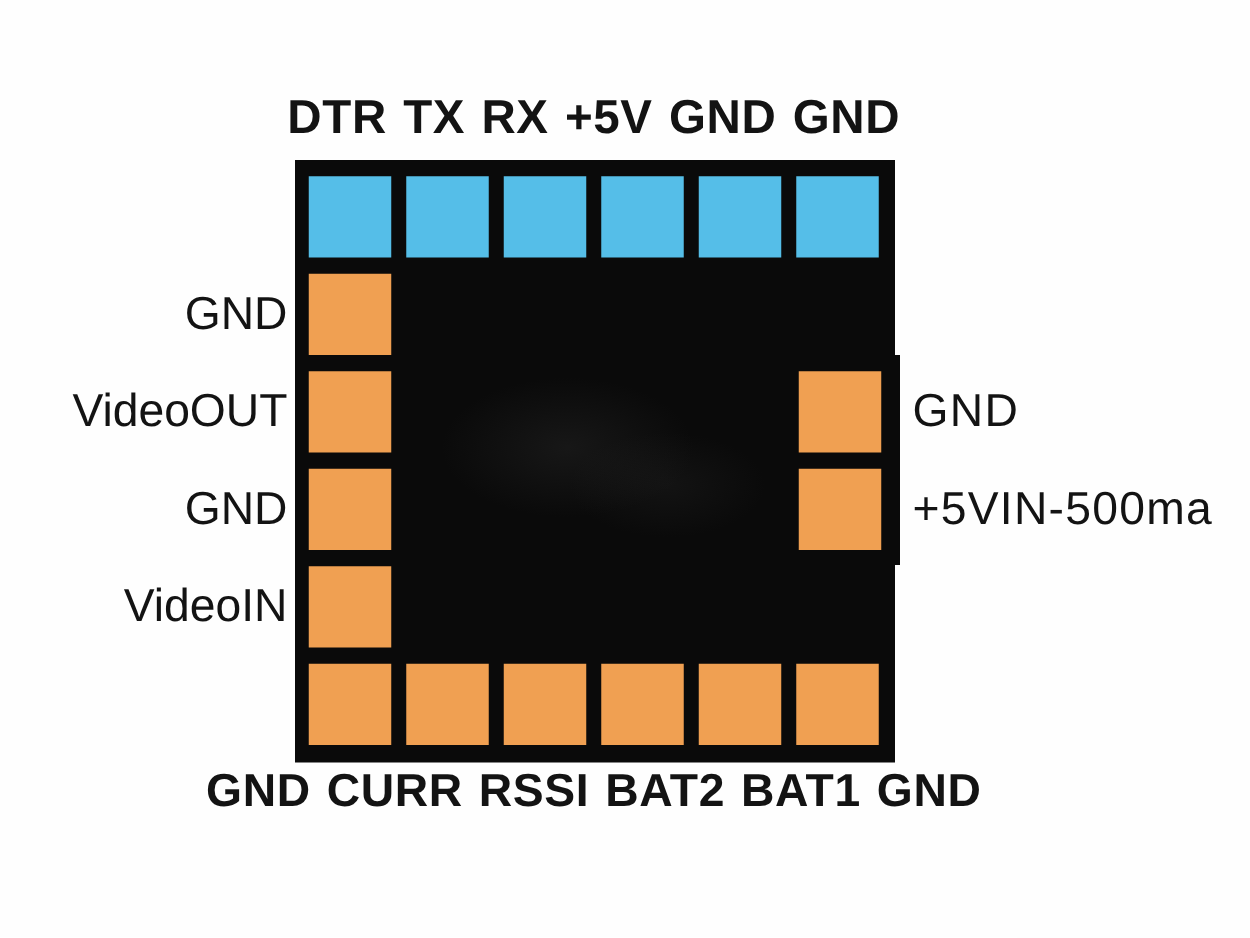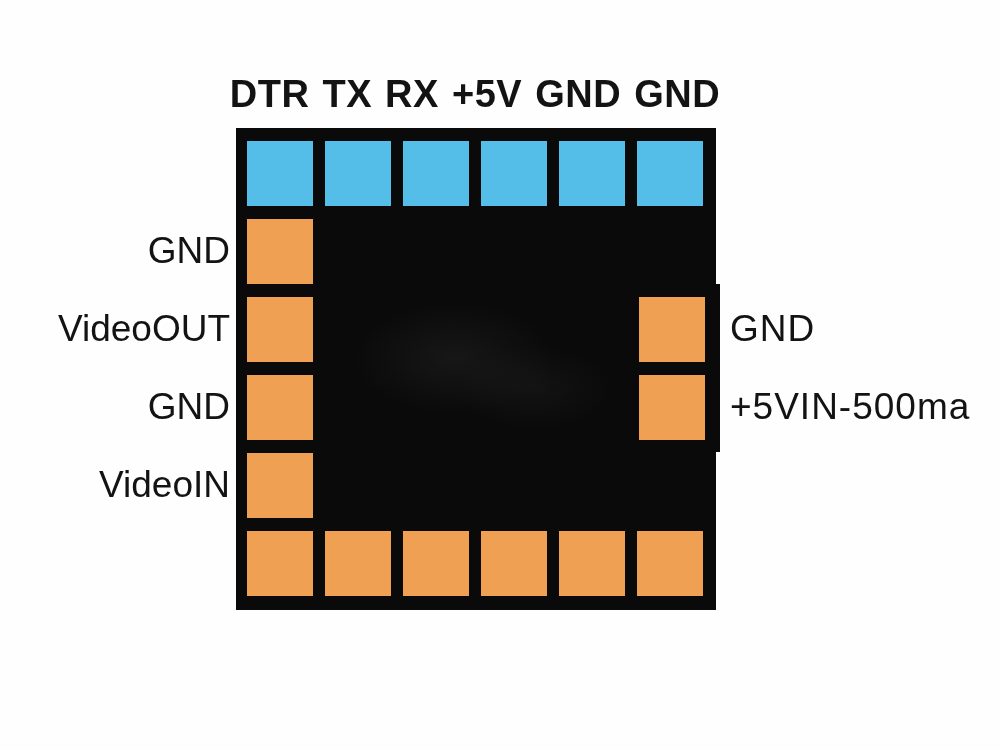--- a/index.html
+++ b/index.html
@@ -120,13 +120,14 @@
       <div class="side-label left" style="top: 231px;">GND</div>
       <div class="side-label left" style="top: 309px;">VideoOUT</div>
       <div class="side-label left" style="top: 387px;">GND</div>
       <div class="side-label left" style="top: 465px;">VideoIN</div>
     </div>
   <div id="right-label-layer">
       <div class="side-label right" style="top: 309px;">GND</div>
       <div class="side-label right" style="top: 387px; text-align: right;">+5VIN-500ma</div>
     </div>
 
+  <div class="caption bottom">GND CURR RSSI BAT2 BAT1 GND</div>
 </div>
 
 </body></html>

